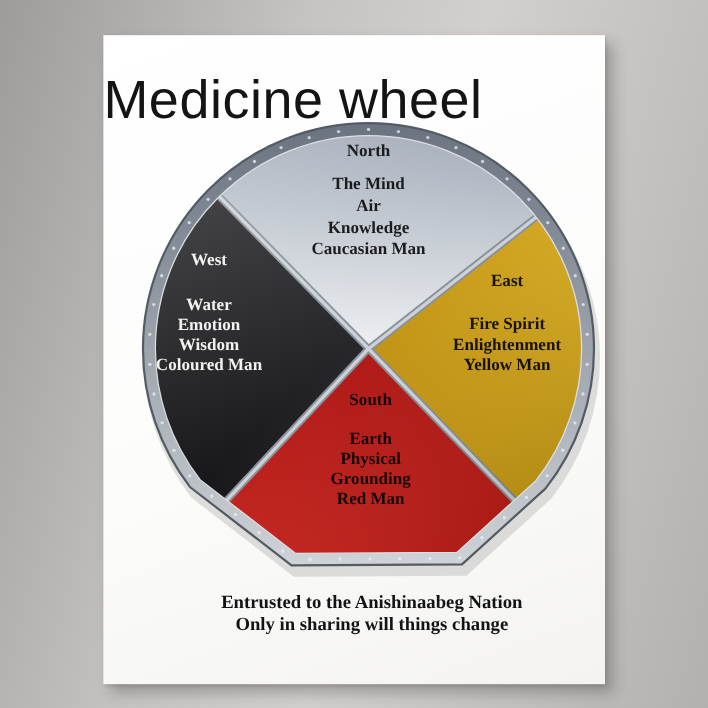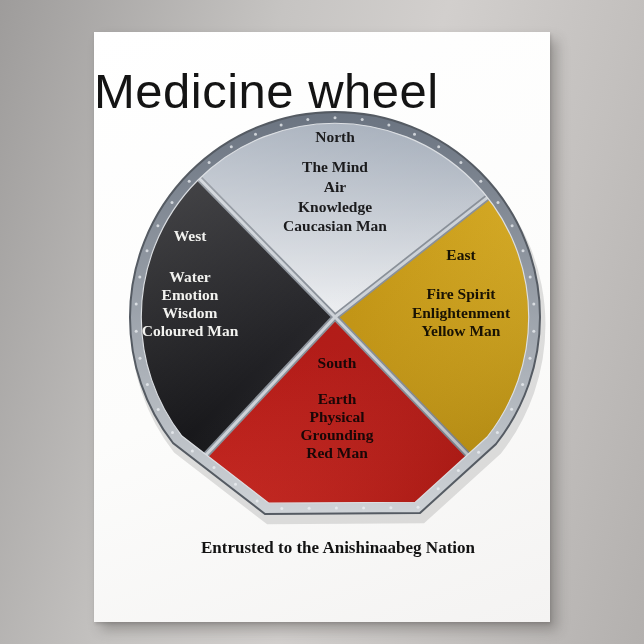--- a/index.html
+++ b/index.html
@@ -171,16 +171,17 @@
         <text x="-145" y="-76">West</text>
         <text x="-145" y="-35">Water</text>
         <text x="-145" y="-17">Emotion</text>
         <text x="-145" y="1">Wisdom</text>
         <text x="-145" y="19">Coloured Man</text>
       </g>
     </svg>
 
     <div class="footer">
       <div>Entrusted to the Anishinaabeg Nation</div>
+      <div>Only in sharing will things change</div>
     </div>
 
   </div>
 </div>
 
 </body></html>

